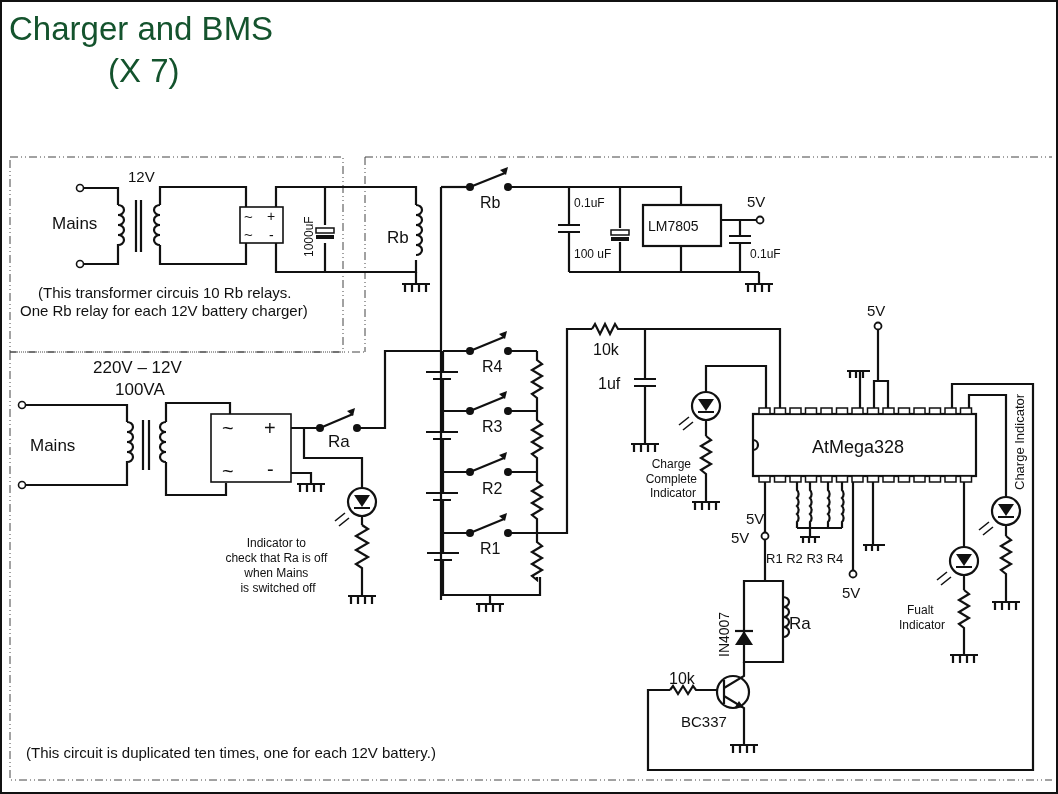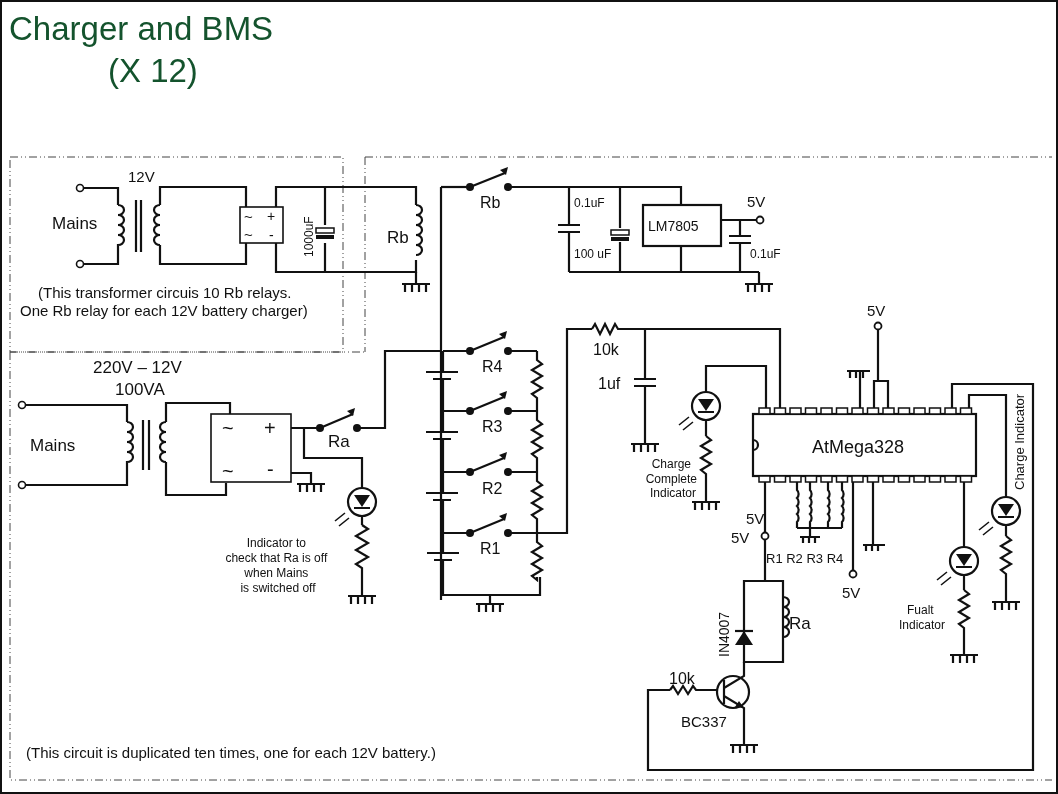--- a/index.html
+++ b/index.html
@@ -12,21 +12,21 @@
   .t{font-family:"Liberation Sans",sans-serif;fill:#111;}
   .title{position:absolute;font-family:"Liberation Sans",sans-serif;font-size:33px;color:#14532d;line-height:42px;}
 </style>
 </head>
 <body>
 
 <div id="frame"></div>
 
 <div class="title" style="left:9px;top:8px;">
   <div>Charger and BMS</div>
-  <div style="padding-left:99px;">(X 12)</div>
+  <div style="padding-left:99px;">(X 7)</div>
 </div>
 
 <svg width="1058" height="794" viewBox="0 0 1058 794">
 
   <g>
     <rect class="dash" x="10" y="157" width="333" height="195"></rect>
     <path class="dash" d="M365 157 H1052 M365 157 V352 M10 352 H365 M10 352 V780 H1052"></path>
   </g>
 
   <g>

